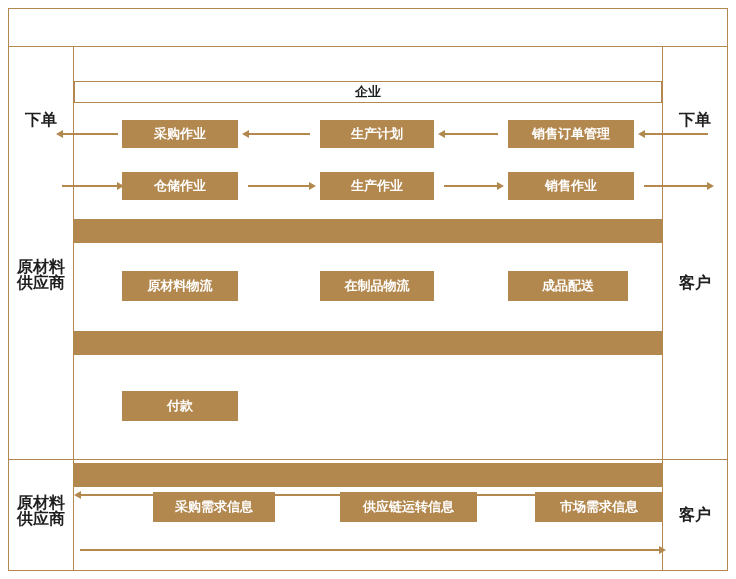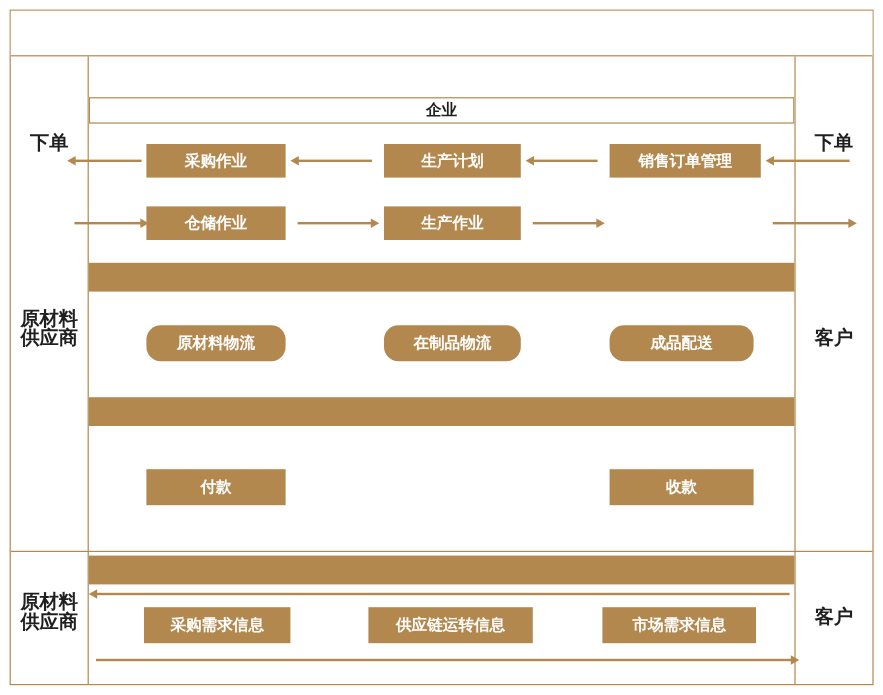--- a/index.html
+++ b/index.html
@@ -36,23 +36,23 @@
   .band.b1 { top:172px; }
   .band.b2 { top:284px; }
   .band.b3 { top:416px; }
   .box {
     position:absolute; background:var(--tan,#b3884f); color:var(--box-text,#fff);
     display:flex; align-items:center; justify-content:center;
     font-size:13px; font-weight:bold; white-space:nowrap;
   }
   .r1 { top:73px;  height:28px; }
   .r2 { top:125px; height:28px; }
-  .r3 { top:224px; height:30px;border-radius:12px; }
+  .r3 { top:224px; height:30px; }
   .r4 { top:344px; height:30px; }
-  .r5 { top:459px; height:30px; }
+  .r5 { top:445px; height:30px;margin-left:33px; }
   .c1 { left:48px;  width:116px; }
   .c2 { left:246px; width:114px; }
   .c3 { left:434px; width:126px; }
   .c3b { left:434px; width:120px; }
   .i1 { left:46px;  width:122px; }
   .i2 { left:233px; width:137px; }
   .i3 { left:428px; width:128px;font-family:Liberation Serif, serif; }
   .arrow { position:absolute; height:2px; background:var(--tan,#b3884f); }
   .arrow.head-right::after {
     content:""; position:absolute; right:-6px; top:-3px; width:0; height:0;
@@ -119,32 +119,32 @@
       <div class="box r1 c2">生产计划</div>
       <div class="arrow head-left ar1 a-gap-23"></div>
       <div class="box r1 c3">销售订单管理</div>
       <div class="arrow head-left ar1 a-edge-right"></div>
 
       <div class="arrow head-right ar2 a-edge-left"></div>
       <div class="box r2 c1">仓储作业</div>
       <div class="arrow head-right ar2 a-gap-12"></div>
       <div class="box r2 c2">生产作业</div>
       <div class="arrow head-right ar2 a-gap-23"></div>
+      <div class="box r2 c3">销售作业</div>
       <div class="arrow head-right ar2 a-edge-right"></div>
 
       <div class="band b1"></div>
 
       <div class="box r3 c1">原材料物流</div>
       <div class="box r3 c2">在制品物流</div>
       <div class="box r3 c3b">成品配送</div>
 
       <div class="band b2"></div>
 
       <div class="box r4 c1">付款</div>
-      <div class="box r4 c3b">收款</div>
 
       <div class="band b3"></div>
       <div class="arrow head-left a-info-top"></div>
 
       <div class="box r5 i1">采购需求信息</div>
       <div class="box r5 i2">供应链运转信息</div>
       <div class="box r5 i3">市场需求信息</div>
 
       <div class="arrow head-right a-info-bottom"></div>
 

